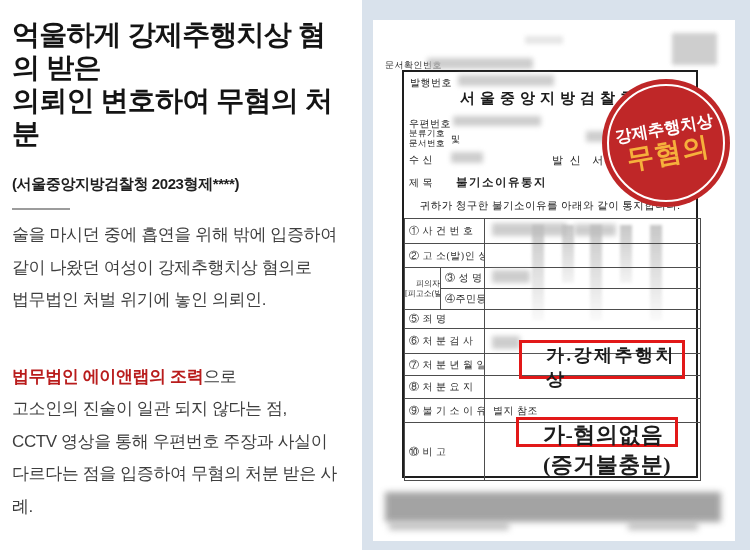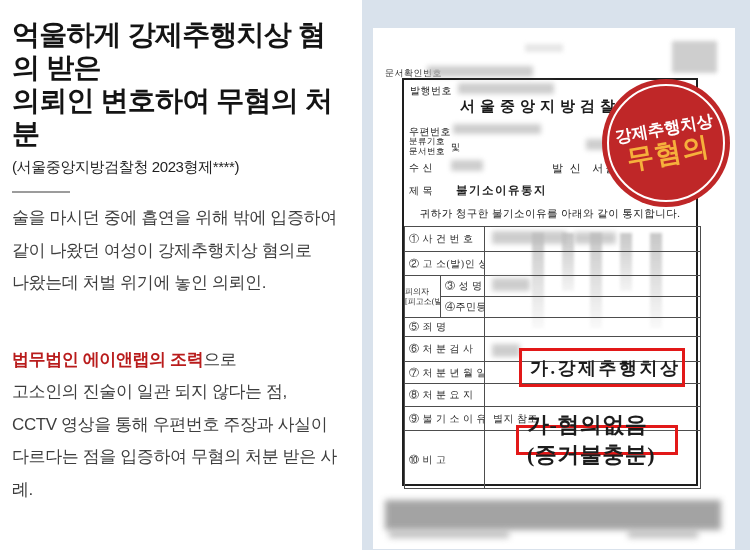--- a/index.html
+++ b/index.html
@@ -2,29 +2,29 @@
 <html><head>
 <meta charset="utf-8">
 <style>
   *{margin:0;padding:0;box-sizing:border-box}
   html,body{width:750px;height:550px}
   body{position:relative;overflow:hidden;background:#ffffff;font-family:"Liberation Sans",sans-serif}
 
   
   .left-panel{position:absolute;left:0;top:0;width:362px;height:550px;background:#ffffff;padding:18px 10px 0 12px}
   .case-title{font-size:28px;font-weight:800;color:#141414;line-height:33px;letter-spacing:-0.8px}
-  .case-ref{margin-top:8px;font-size:15px;font-weight:400;color:#1f1f1f;letter-spacing:-0.4px}
+  .case-ref{margin-top:25px;font-size:15px;font-weight:700;color:#1f1f1f;letter-spacing:-0.4px}
   .ref-divider{width:58px;height:2px;background:#9c9c9c;margin-top:14px}
   .case-para{margin-top:9px;font-size:17px;color:#3e3e3e;line-height:32.5px;letter-spacing:-0.4px}
   .case-para.second{margin-top:44px}
   .case-para .bold{font-weight:800;color:#b91c1c}
 
   
   .right-panel{position:absolute;left:362px;top:0;width:388px;height:550px;background:#d9e2ec}
-  .paper{position:absolute;left:11px;top:28px;width:362px;height:521px;background:#ffffff}
+  .paper{position:absolute;left:11px;top:20px;width:362px;height:521px;background:#ffffff}
 
   
   .blur{position:absolute;background:#bdbdbd;filter:blur(2.5px);border-radius:1px;opacity:.75}
   .blur.qr{background:#c6c6c6;opacity:.85;filter:blur(2px)}
   .blur.footer{background:#8d8d8d;filter:blur(3px);opacity:.8}
   .blur.faint{background:#d6d6d6;opacity:.6;filter:blur(2px)}
 
   
   .confirm-row{position:absolute;left:12px;top:39px;font-family:"Liberation Serif",serif;font-size:9px;color:#2c2c2c;letter-spacing:.5px}
 
@@ -39,28 +39,28 @@
   .recv-lbl{left:5px;top:81px;letter-spacing:7px;font-size:11px}
   .send-row{position:absolute;left:148px;top:81px;font-size:11px;letter-spacing:2px;white-space:nowrap}
   .subj-lbl{left:5px;top:104px;letter-spacing:7px;font-size:11px}
   .subj-val{position:absolute;left:52px;top:103px;font-size:11.5px;font-weight:700;letter-spacing:1.5px}
   .notice-line{position:absolute;left:0;top:127px;width:100%;text-align:center;font-size:10.5px;letter-spacing:.5px}
 
   
   .dtable{position:absolute;left:0;top:146px;width:296px;height:262px;border-collapse:collapse;table-layout:fixed}
   .dtable td{border:1px solid #4d4d4d;font-size:10px;color:#2b2b2b;padding:0 0 0 4px;white-space:nowrap;overflow:hidden;letter-spacing:.5px;vertical-align:middle}
   .dtable td.val{padding-left:8px;font-size:10px}
-  .dtable td.suspect{font-size:8px;text-align:left;padding:0;line-height:10px;letter-spacing:0}
+  .dtable td.suspect{font-size:8px;text-align:right;padding:0;line-height:10px;letter-spacing:0}
 
   
   .wm-bar{position:absolute;width:12px;filter:blur(1.5px)}
   .wm-text{position:absolute;left:150px;top:243px;font-family:"Liberation Sans",sans-serif;font-size:19px;font-weight:700;letter-spacing:5px;color:rgba(173,173,173,.5)}
 
   
-  .hl-box{position:absolute;border:3px solid #e21818;background:rgba(255,255,255,.05);display:flex;align-items:center;padding-left:8px;font-family:"Liberation Serif",serif;font-weight:700;color:#1c1c1c;z-index:3}
+  .hl-box{position:absolute;border:3px solid #e21818;background:rgba(255,255,255,.05);display:flex;padding-left:24px;font-family:"Liberation Serif",serif;font-weight:700;color:#1c1c1c;z-index:3}
   .hl-1{left:115px;top:268px;width:166px;height:39px;font-size:18px;letter-spacing:2.5px}
   .hl-2{left:112px;top:345px;width:162px;height:30px;font-size:22px;letter-spacing:.5px}
 
   
   .stamp{position:absolute;left:240px;top:79px;width:128px;height:128px;border-radius:50%;background:#bf2728;z-index:5;display:flex;align-items:center;justify-content:center}
   .stamp::before{content:"";position:absolute;inset:5px;border:2.5px solid #ffffff;border-radius:50%}
   .stamp-text{transform:rotate(-10deg);text-align:center}
   .stamp-l1{font-size:16.5px;font-weight:800;color:#ffffff;letter-spacing:0;line-height:20px}
   .stamp-l2{font-size:27px;font-weight:800;color:#f6b03c;line-height:30px;letter-spacing:1px}
 </style>
@@ -70,21 +70,21 @@
 <section class="left-panel">
   <h1 class="case-title">
     <span>억울하게 강제추행치상 혐의 받은</span><br>
     <span>의뢰인 변호하여 무혐의 처분</span>
   </h1>
   <div class="case-ref">(서울중앙지방검찰청 2023형제****)</div>
   <div class="ref-divider"></div>
   <p class="case-para">
     <span>술을 마시던 중에 흡연을 위해 밖에 입증하여</span><br>
     <span>같이 나왔던 여성이 강제추행치상 혐의로</span><br>
-    <span>나왔는데 처벌 위기에 놓인 의뢰인.</span>
+    <span>법무법인 처벌 위기에 놓인 의뢰인.</span>
   </p>
   <p class="case-para second">
     <span class="bold">법무법인 에이앤랩의 조력</span><span>으로</span><br>
     <span>고소인의 진술이 일관 되지 않다는 점,</span><br>
     <span>CCTV 영상을 통해 우편번호 주장과 사실이</span><br>
     <span>다르다는 점을 입증하여 무혐의 처분 받은 사례.</span>
   </p>
 </section>
 
 <section class="right-panel">

